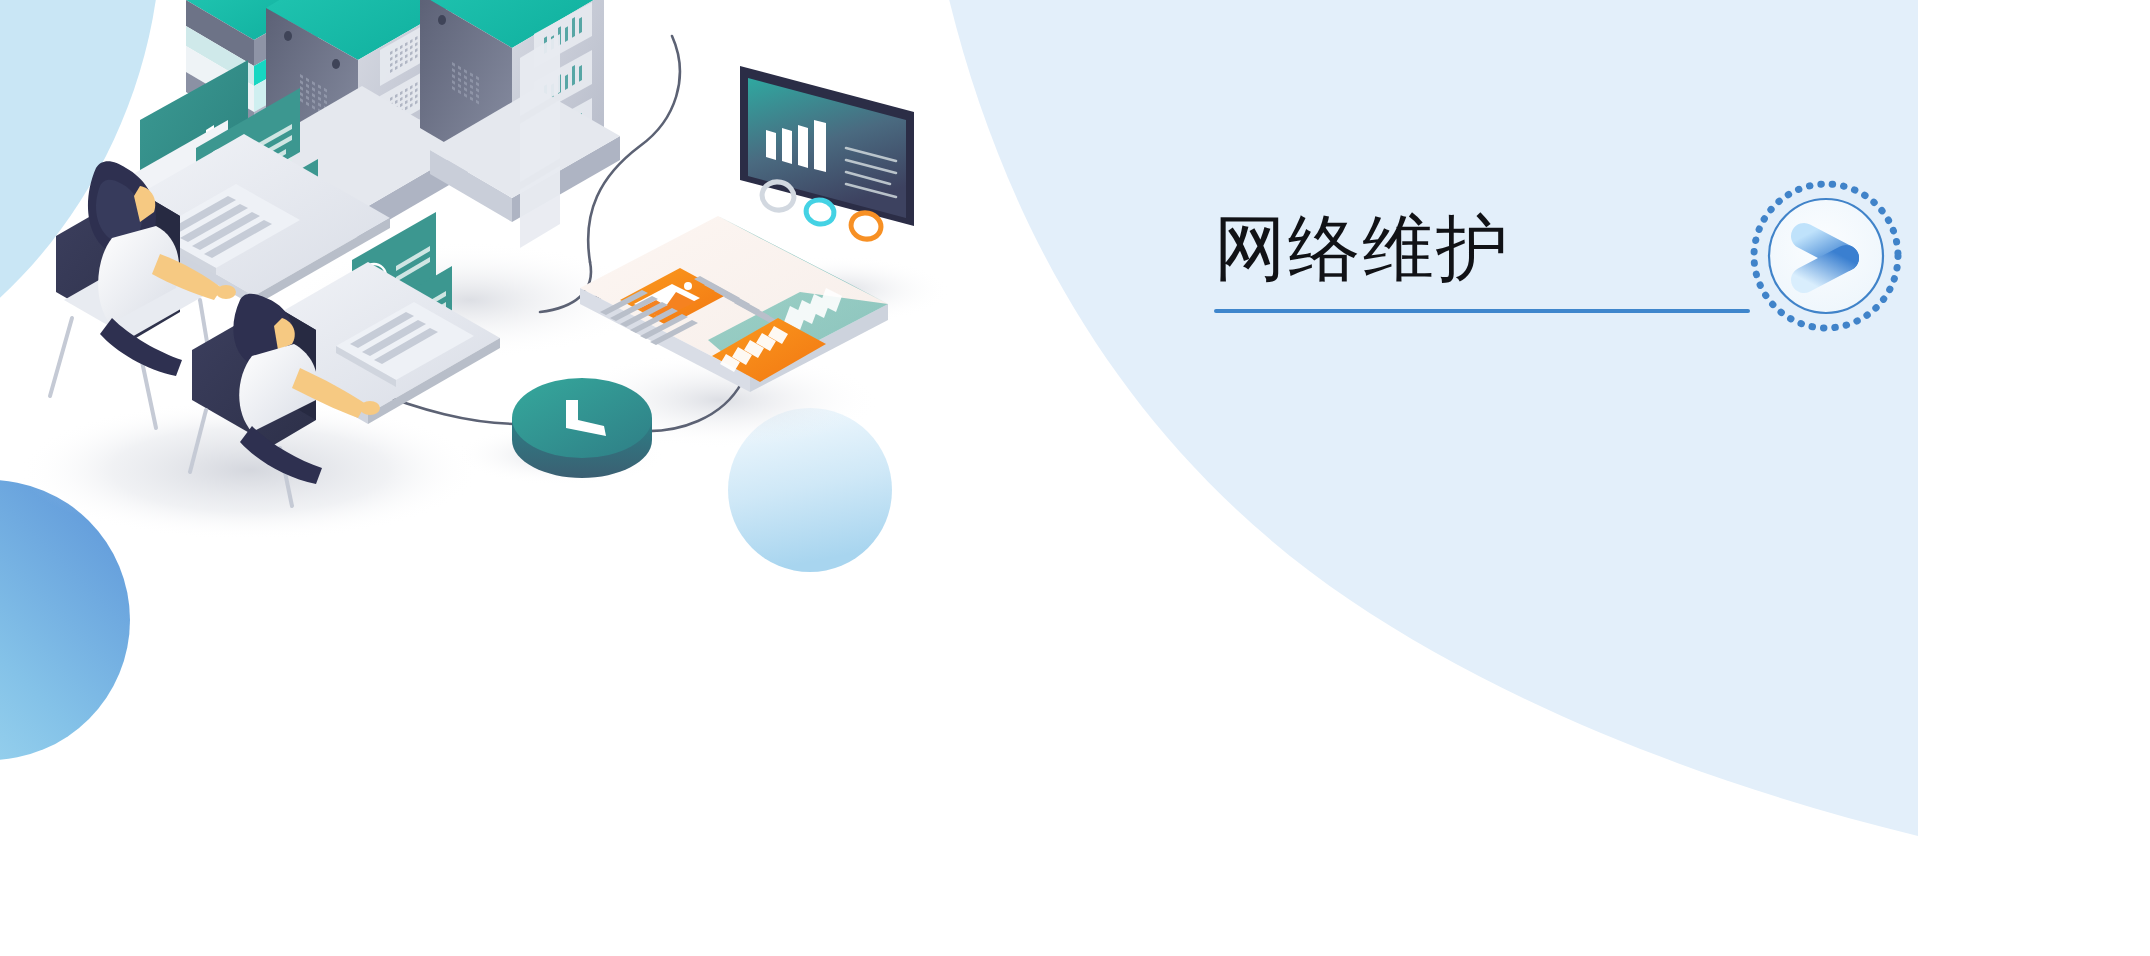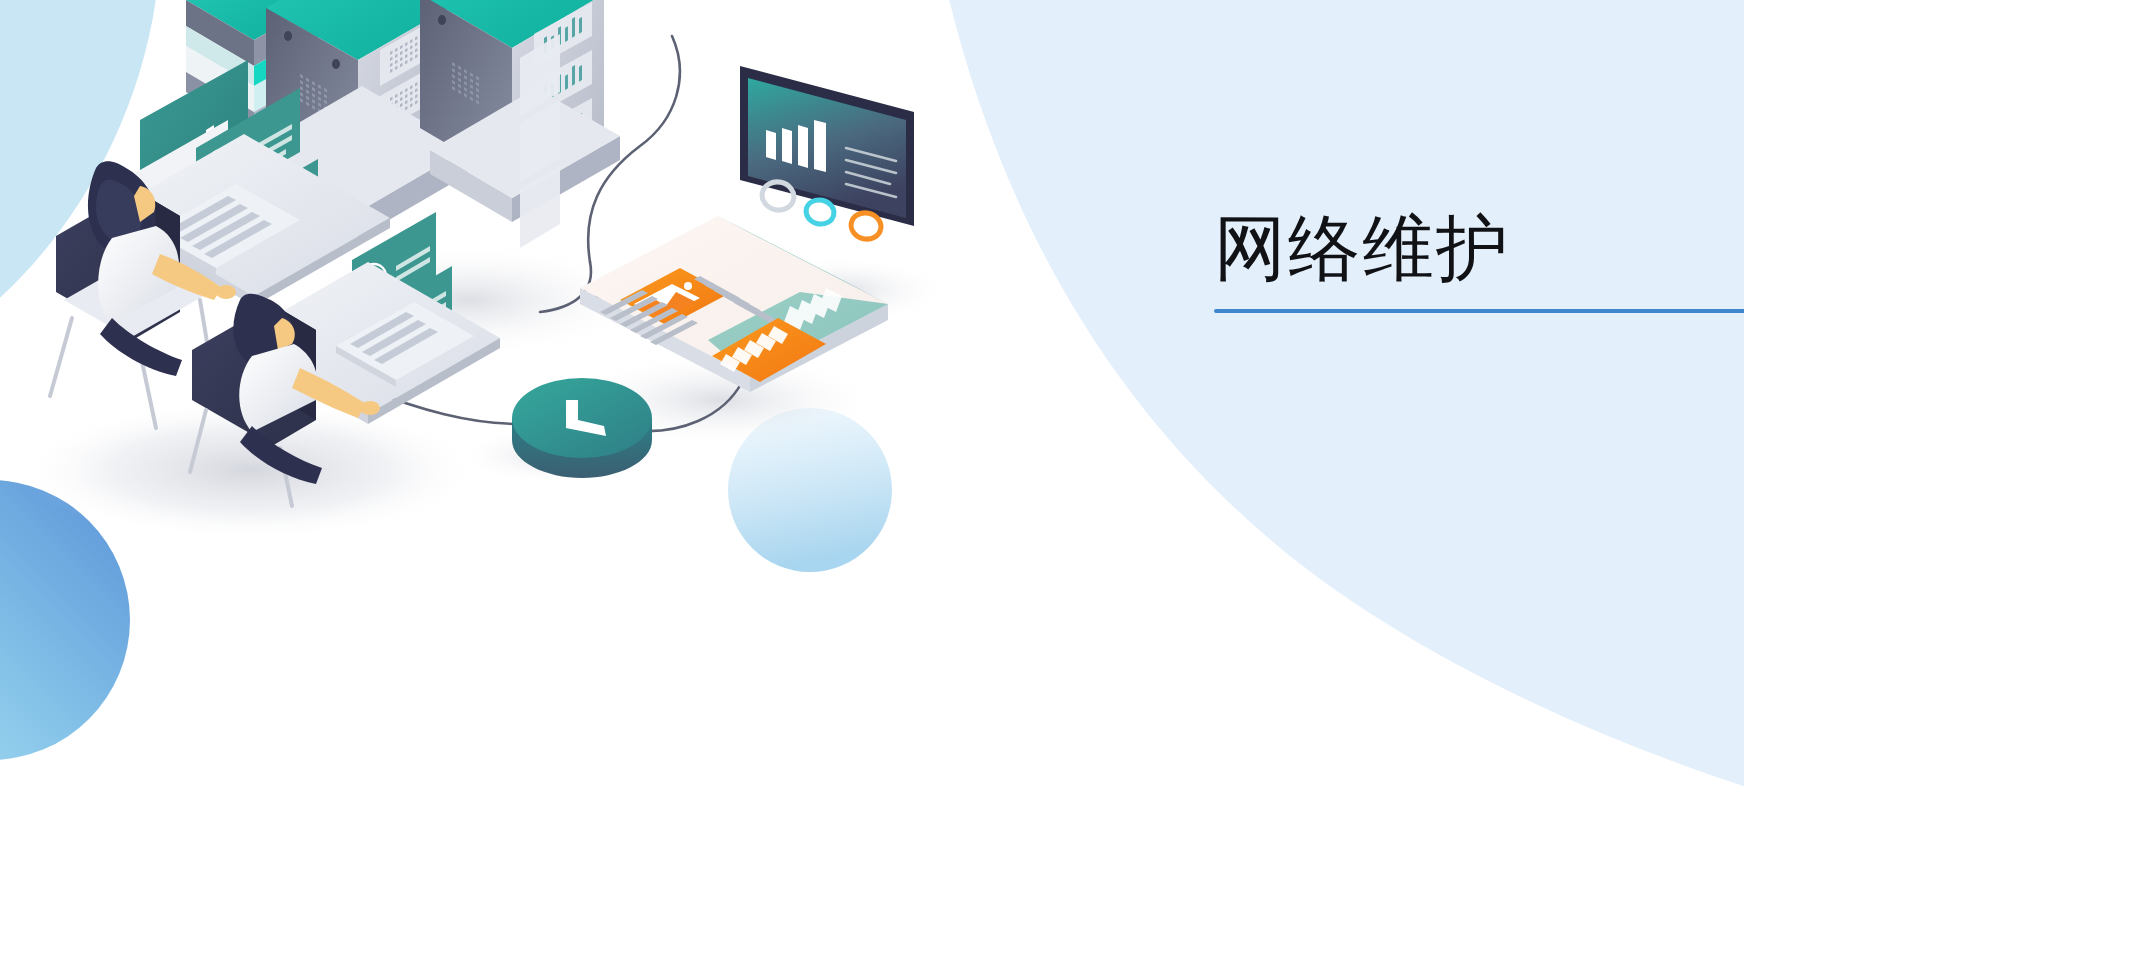--- a/index.html
+++ b/index.html
@@ -2,21 +2,21 @@
 <html lang="zh"><head>
 <meta charset="utf-8">
 <title>网络维护</title>
 <style>
   html,body{margin:0;padding:0;}
   body{
     width:2150px;height:956px;overflow:hidden;
     background:#ffffff;
     font-family:"Liberation Sans","DejaVu Sans",sans-serif;
   }
-  #stage{position:relative;width:1744px;height:956px;overflow:hidden;background:#c4b5fd;}
+  #stage{position:relative;width:1918px;height:956px;overflow:hidden;background:#c4b5fd;}
   #bg-svg,#art-svg{position:absolute;left:0;top:0;width:2150px;height:956px;}
   #bg-svg{z-index:1;}
   #art-svg{z-index:2;}
 
   
   #headline{
     position:absolute;left:1214px;top:205px;z-index:6;
     width:560px;
   }
   #headline .title{

